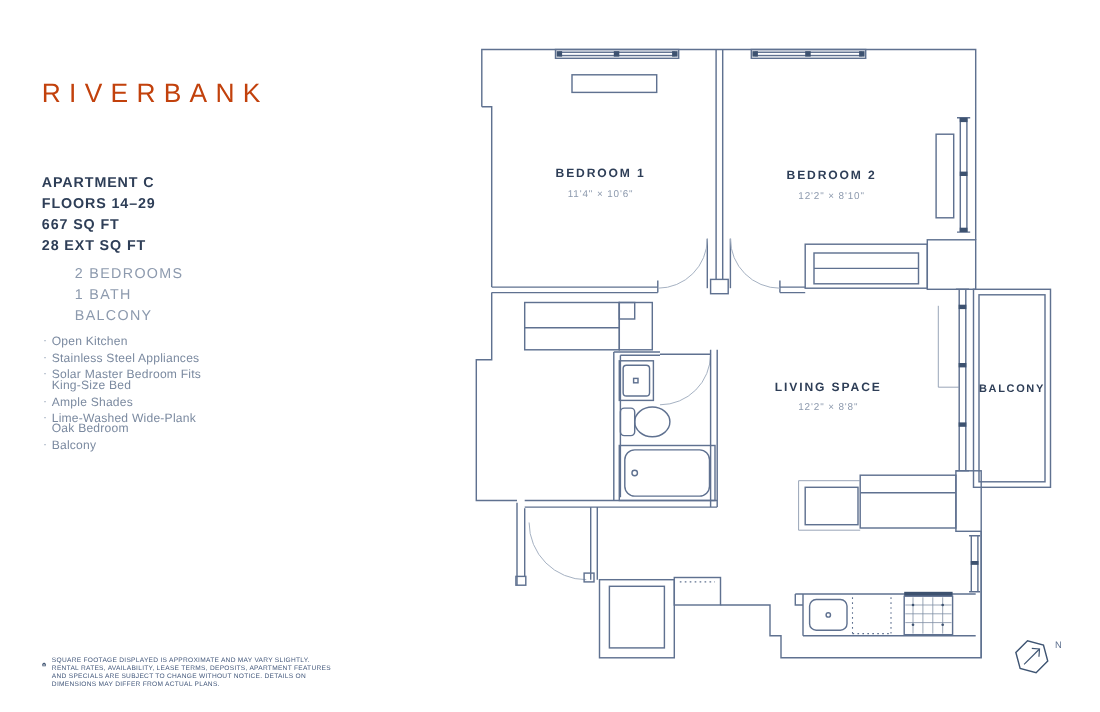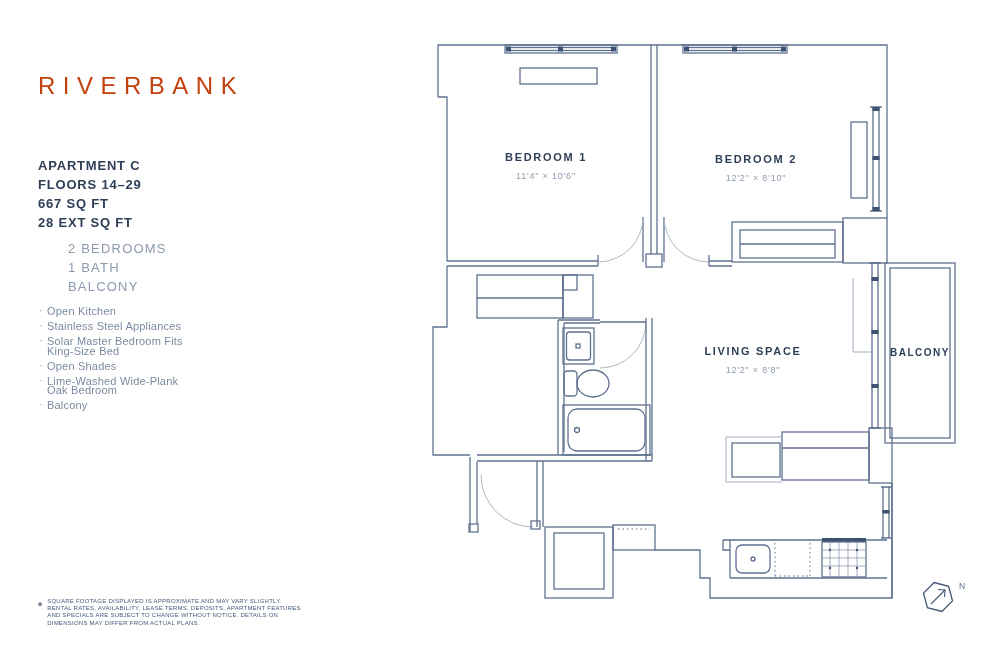--- a/index.html
+++ b/index.html
@@ -58,21 +58,21 @@
 <div class="res-sub">
   <div>2 BEDROOMS</div>
   <div>1 BATH</div>
   <div>BALCONY</div>
 </div>
 
 <ul class="features">
   <li>Open Kitchen</li>
   <li>Stainless Steel Appliances</li>
   <li>Solar Master Bedroom Fits King-Size Bed</li>
-  <li>Open Shades</li>
+  <li>Ample Shades</li>
   <li>Lime-Washed Wide-Plank Oak Bedroom</li>
   <li>Balcony</li>
 </ul>
 
 <div class="disclaimer">
   <svg width="14" height="12" viewBox="0 0 14 12">
     <path d="M7 0 L14 5.2 H12.2 V12 H1.8 V5.2 H0 Z" fill="#3d5270"></path>
     <rect x="4" y="5.6" width="6" height="1.4" fill="#ffffff"></rect>
     <rect x="4" y="8.2" width="6" height="1.4" fill="#ffffff"></rect>
   </svg>

